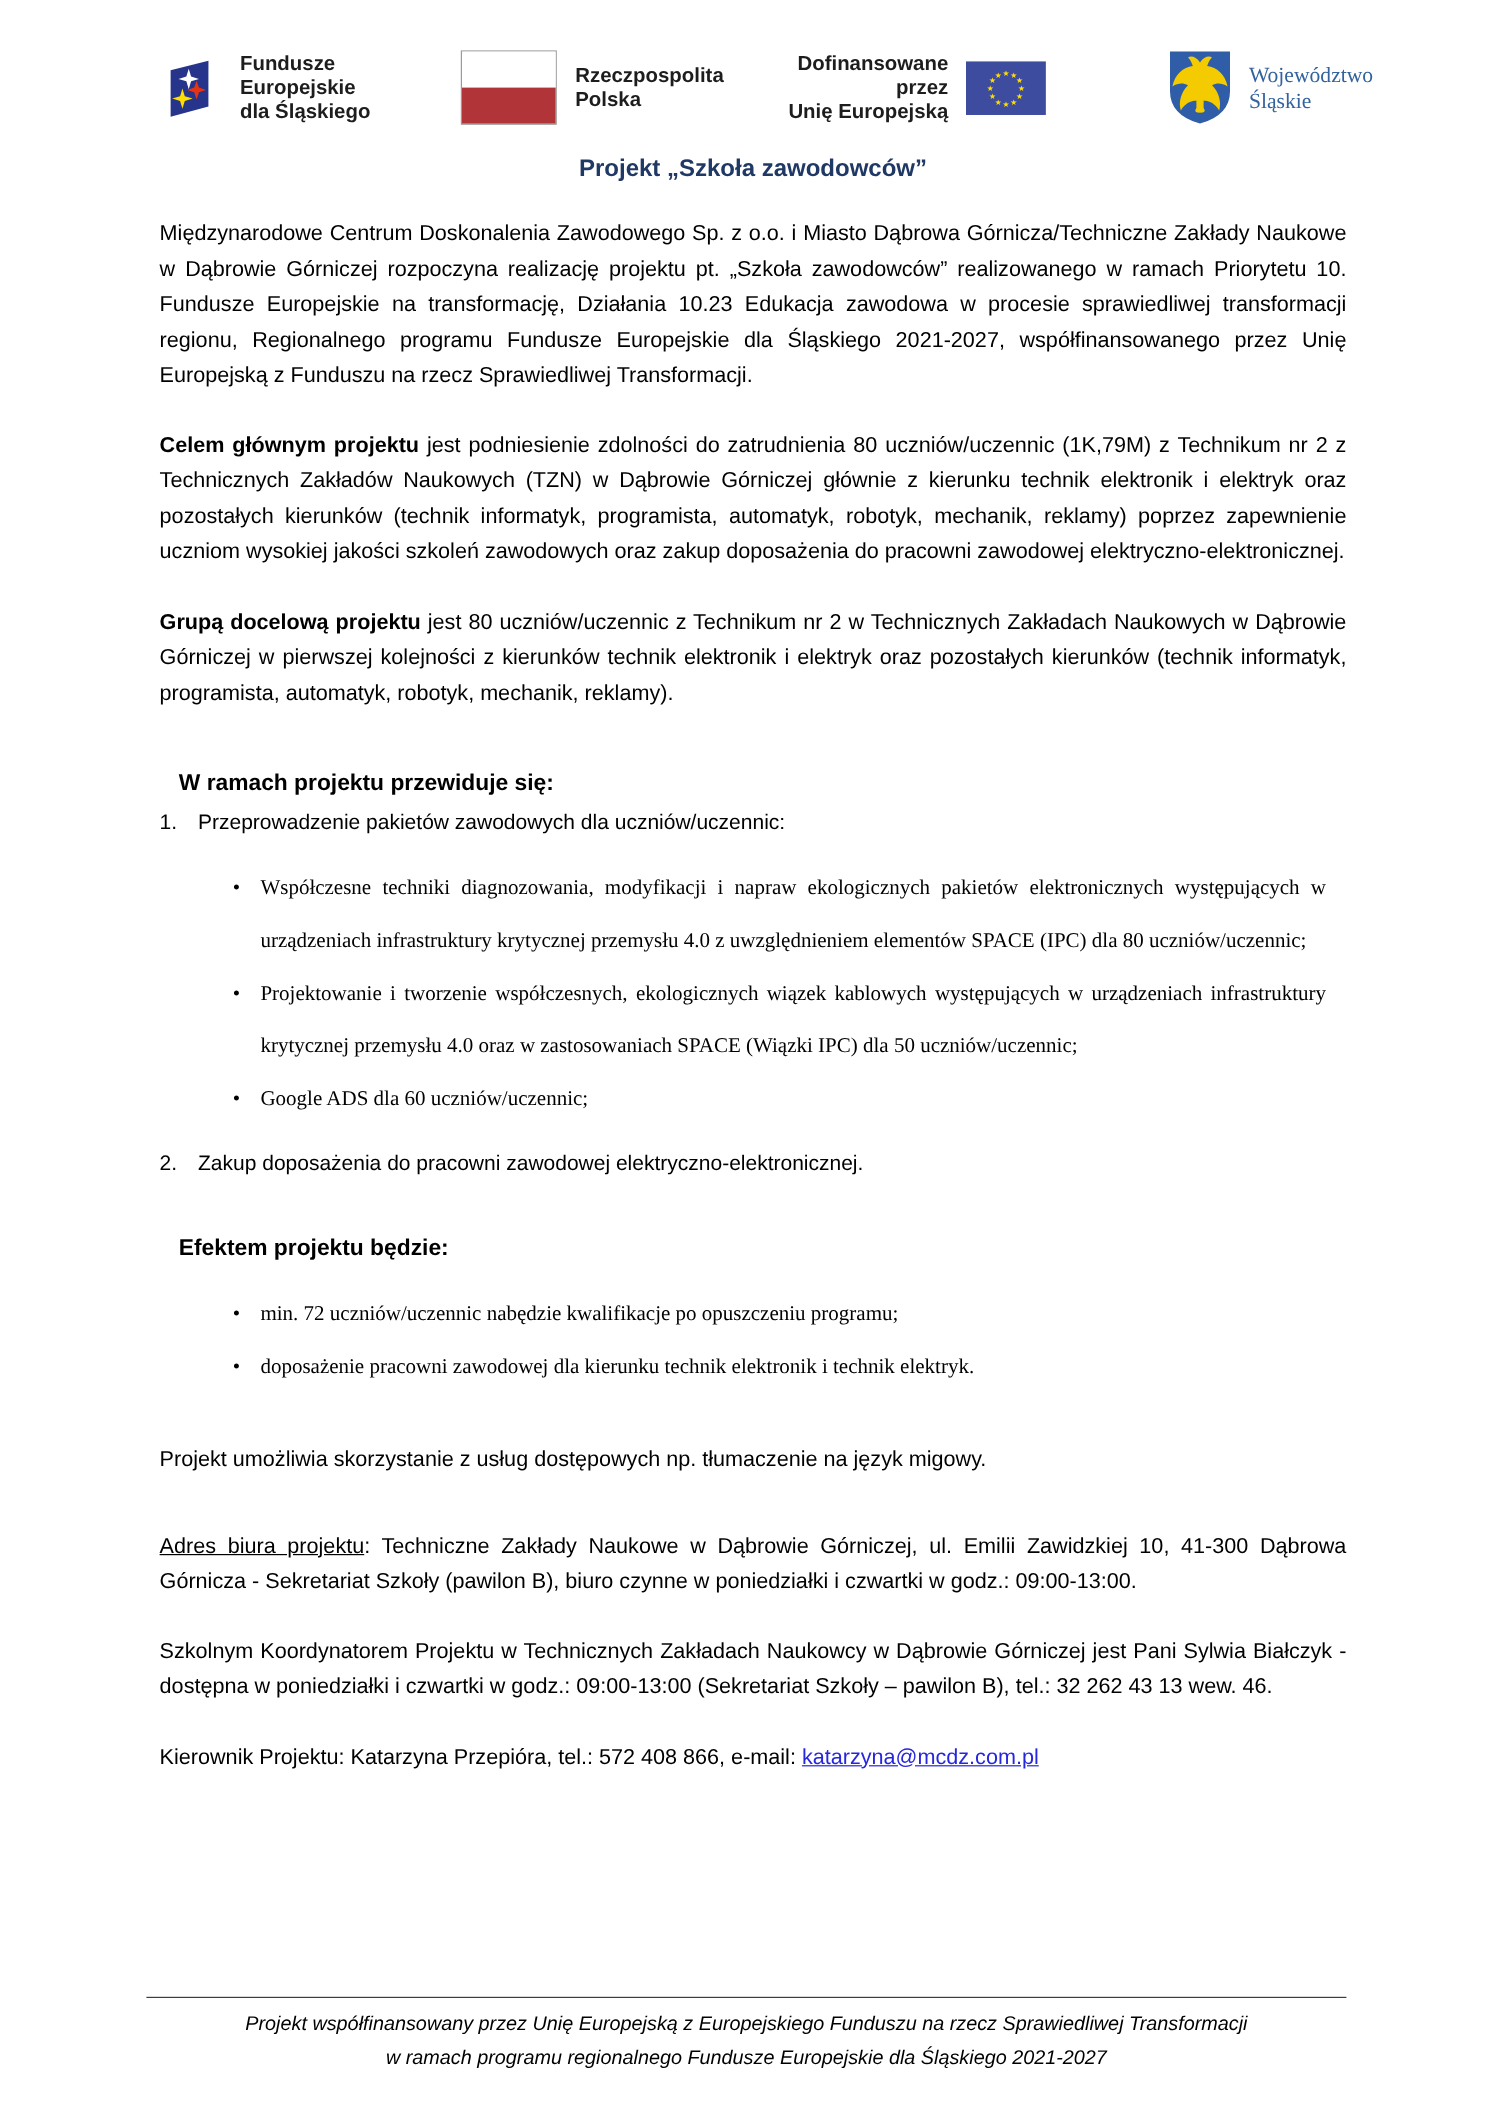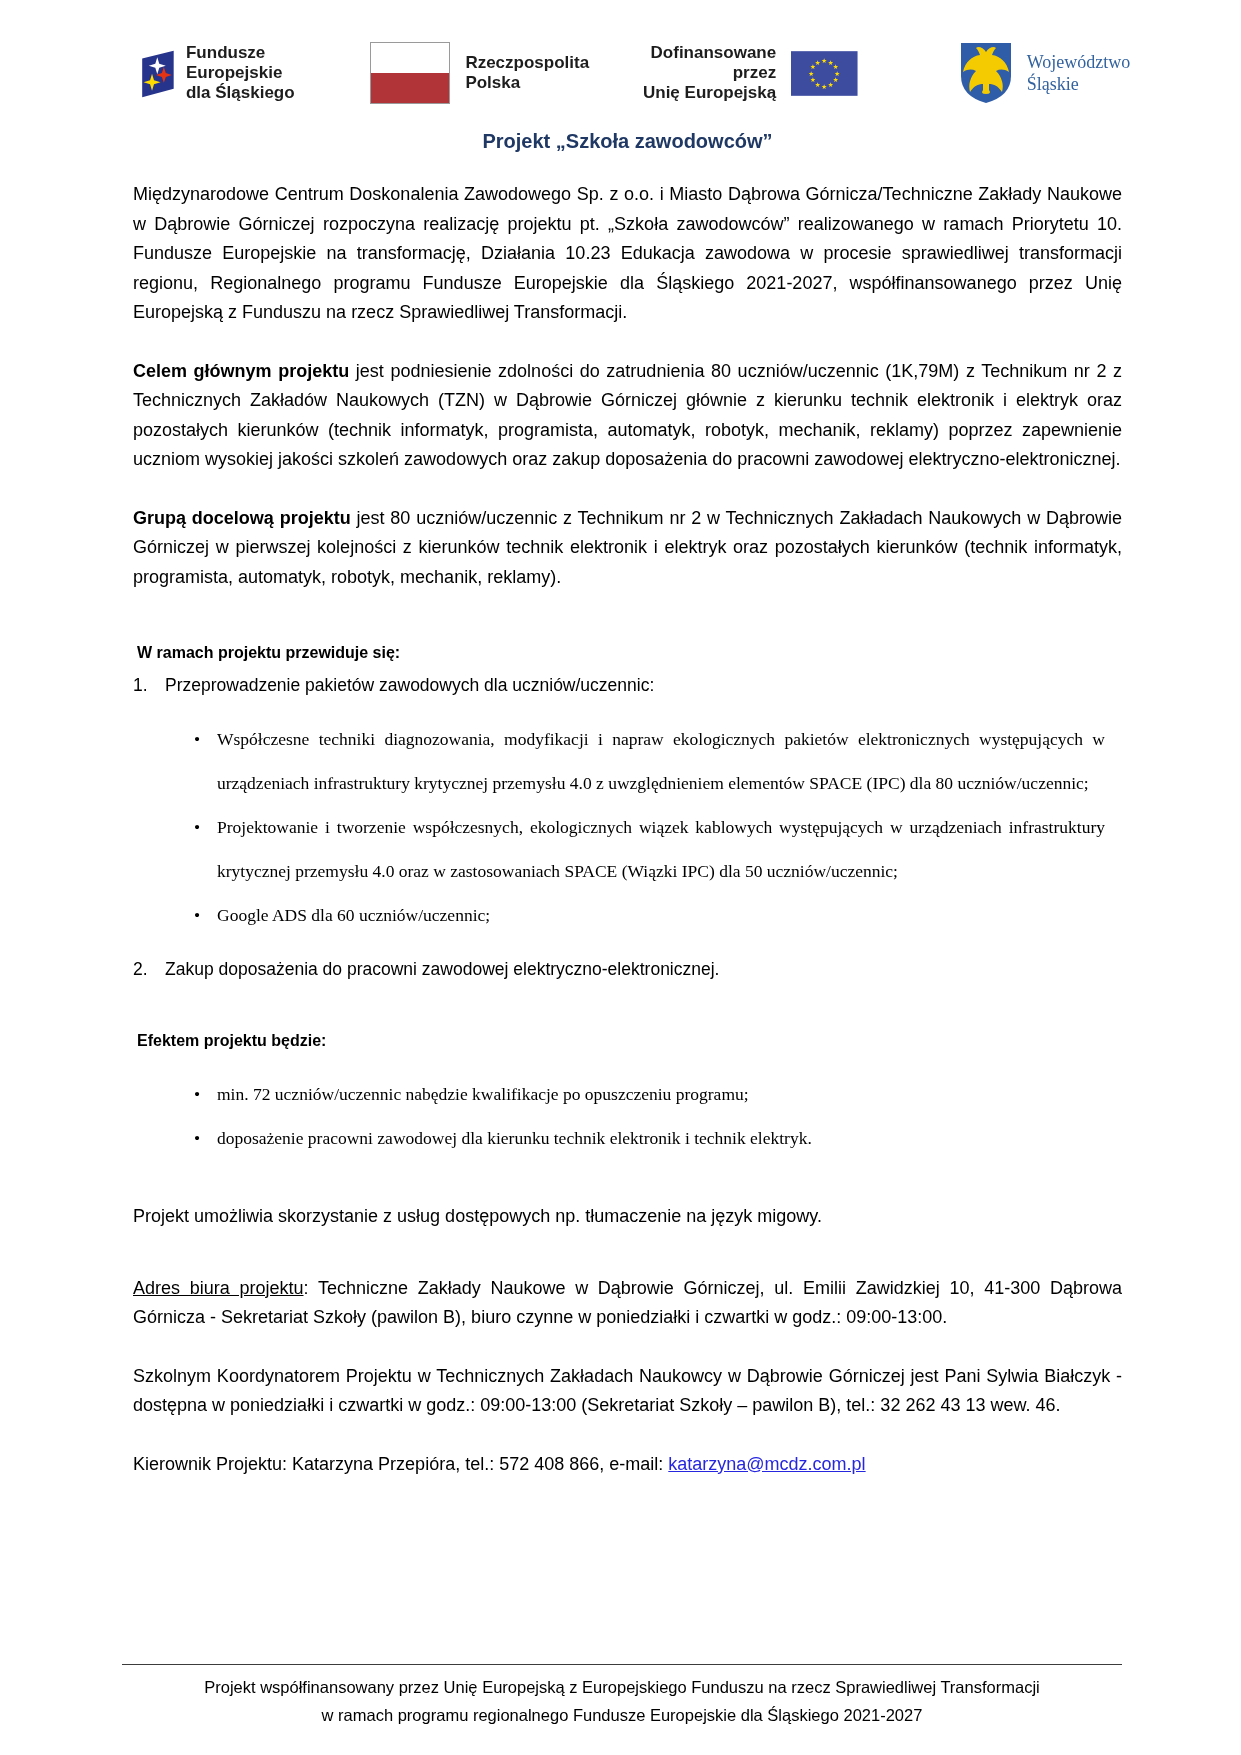--- a/index.html
+++ b/index.html
@@ -4,54 +4,54 @@
 <style>
   html,body{margin:0;padding:0;background:#ffffff;}
   body{width:1241px;height:1755px;position:relative;overflow:hidden;
        font-family:"Liberation Sans",sans-serif;color:#000;}
   .content{padding:30px 119px 0 133px;}
 
   
   .logos{display:flex;align-items:center;height:86px;}
   .logo{display:flex;align-items:center;}
   .logo-text{font-weight:bold;font-size:17px;line-height:20px;color:#1d1d1d;}
-  .logo-fe{gap:11px;}
+  .logo-fe{gap:25px;}
   .logo-pl{gap:15px;margin-left:66px;}
   .logo-eu{gap:15px;margin-left:46px;}
   .logo-eu .logo-text{text-align:right;}
   .vdiv{width:2px;height:74px;background:#151515;margin-left:50px;}
   .logo-sl{gap:13px;margin-left:50px;}
   .logo-sl .logo-text{font-family:"Liberation Serif",serif;font-weight:normal;
        color:#33639F;font-size:18px;line-height:22px;}
   .pl-flag{width:80px;height:62px;border:1px solid #9a9a9a;box-sizing:border-box;
        display:flex;flex-direction:column;}
   .pl-flag .w{flex:1;background:#ffffff;}
   .pl-flag .r{flex:1;background:#B03438;}
 
   
   .title{font-size:20px;font-weight:bold;color:#1F3864;text-align:center;margin-top:14px;}
 
   
   .body-p{font-size:18px;line-height:29.5px;text-align:justify;margin:29px 0 0;}
   .first-p{margin-top:27px;}
   .bold{font-weight:bold;}
   .underline{text-decoration:underline;}
-  .sec-heading{font-size:16px;line-height:29.5px;font-weight:bold;margin:46px 4px 0;}
+  .sec-heading{font-size:19px;line-height:29.5px;font-weight:bold;margin:46px 16px 0;}
   .sec-heading.small-gap{margin-top:42px;}
   .oitem{display:flex;font-size:17.5px;line-height:30px;margin-top:2px;text-align:justify;}
   .onum{width:32px;flex-shrink:0;}
   ul.bullets{list-style:none;margin:17px;padding:0 0 0 67px;font-family:Liberation Serif, serif;}
   ul.bullets li{position:relative;font-size:17.5px;line-height:44px;text-align:justify;}
   ul.bullets li::before{content:"\2022";position:absolute;left:-23px;}
   a.email{color:#2626DF;text-decoration:underline;}
 
   
   .footer{position:absolute;left:122px;right:119px;bottom:26px;
       border-top:1.5px solid #3c3c3c;padding-top:8px;
-      font-size:16.5px;line-height:28px;text-align:center;}
+      font-style:italic;font-size:16.5px;line-height:28px;text-align:center;}
 </style>
 </head>
 <body>
 
 <div class="content">
 
   <header class="logos">
 
     <div class="logo logo-fe">
       <svg width="64" height="76" viewBox="0 0 64 76">

